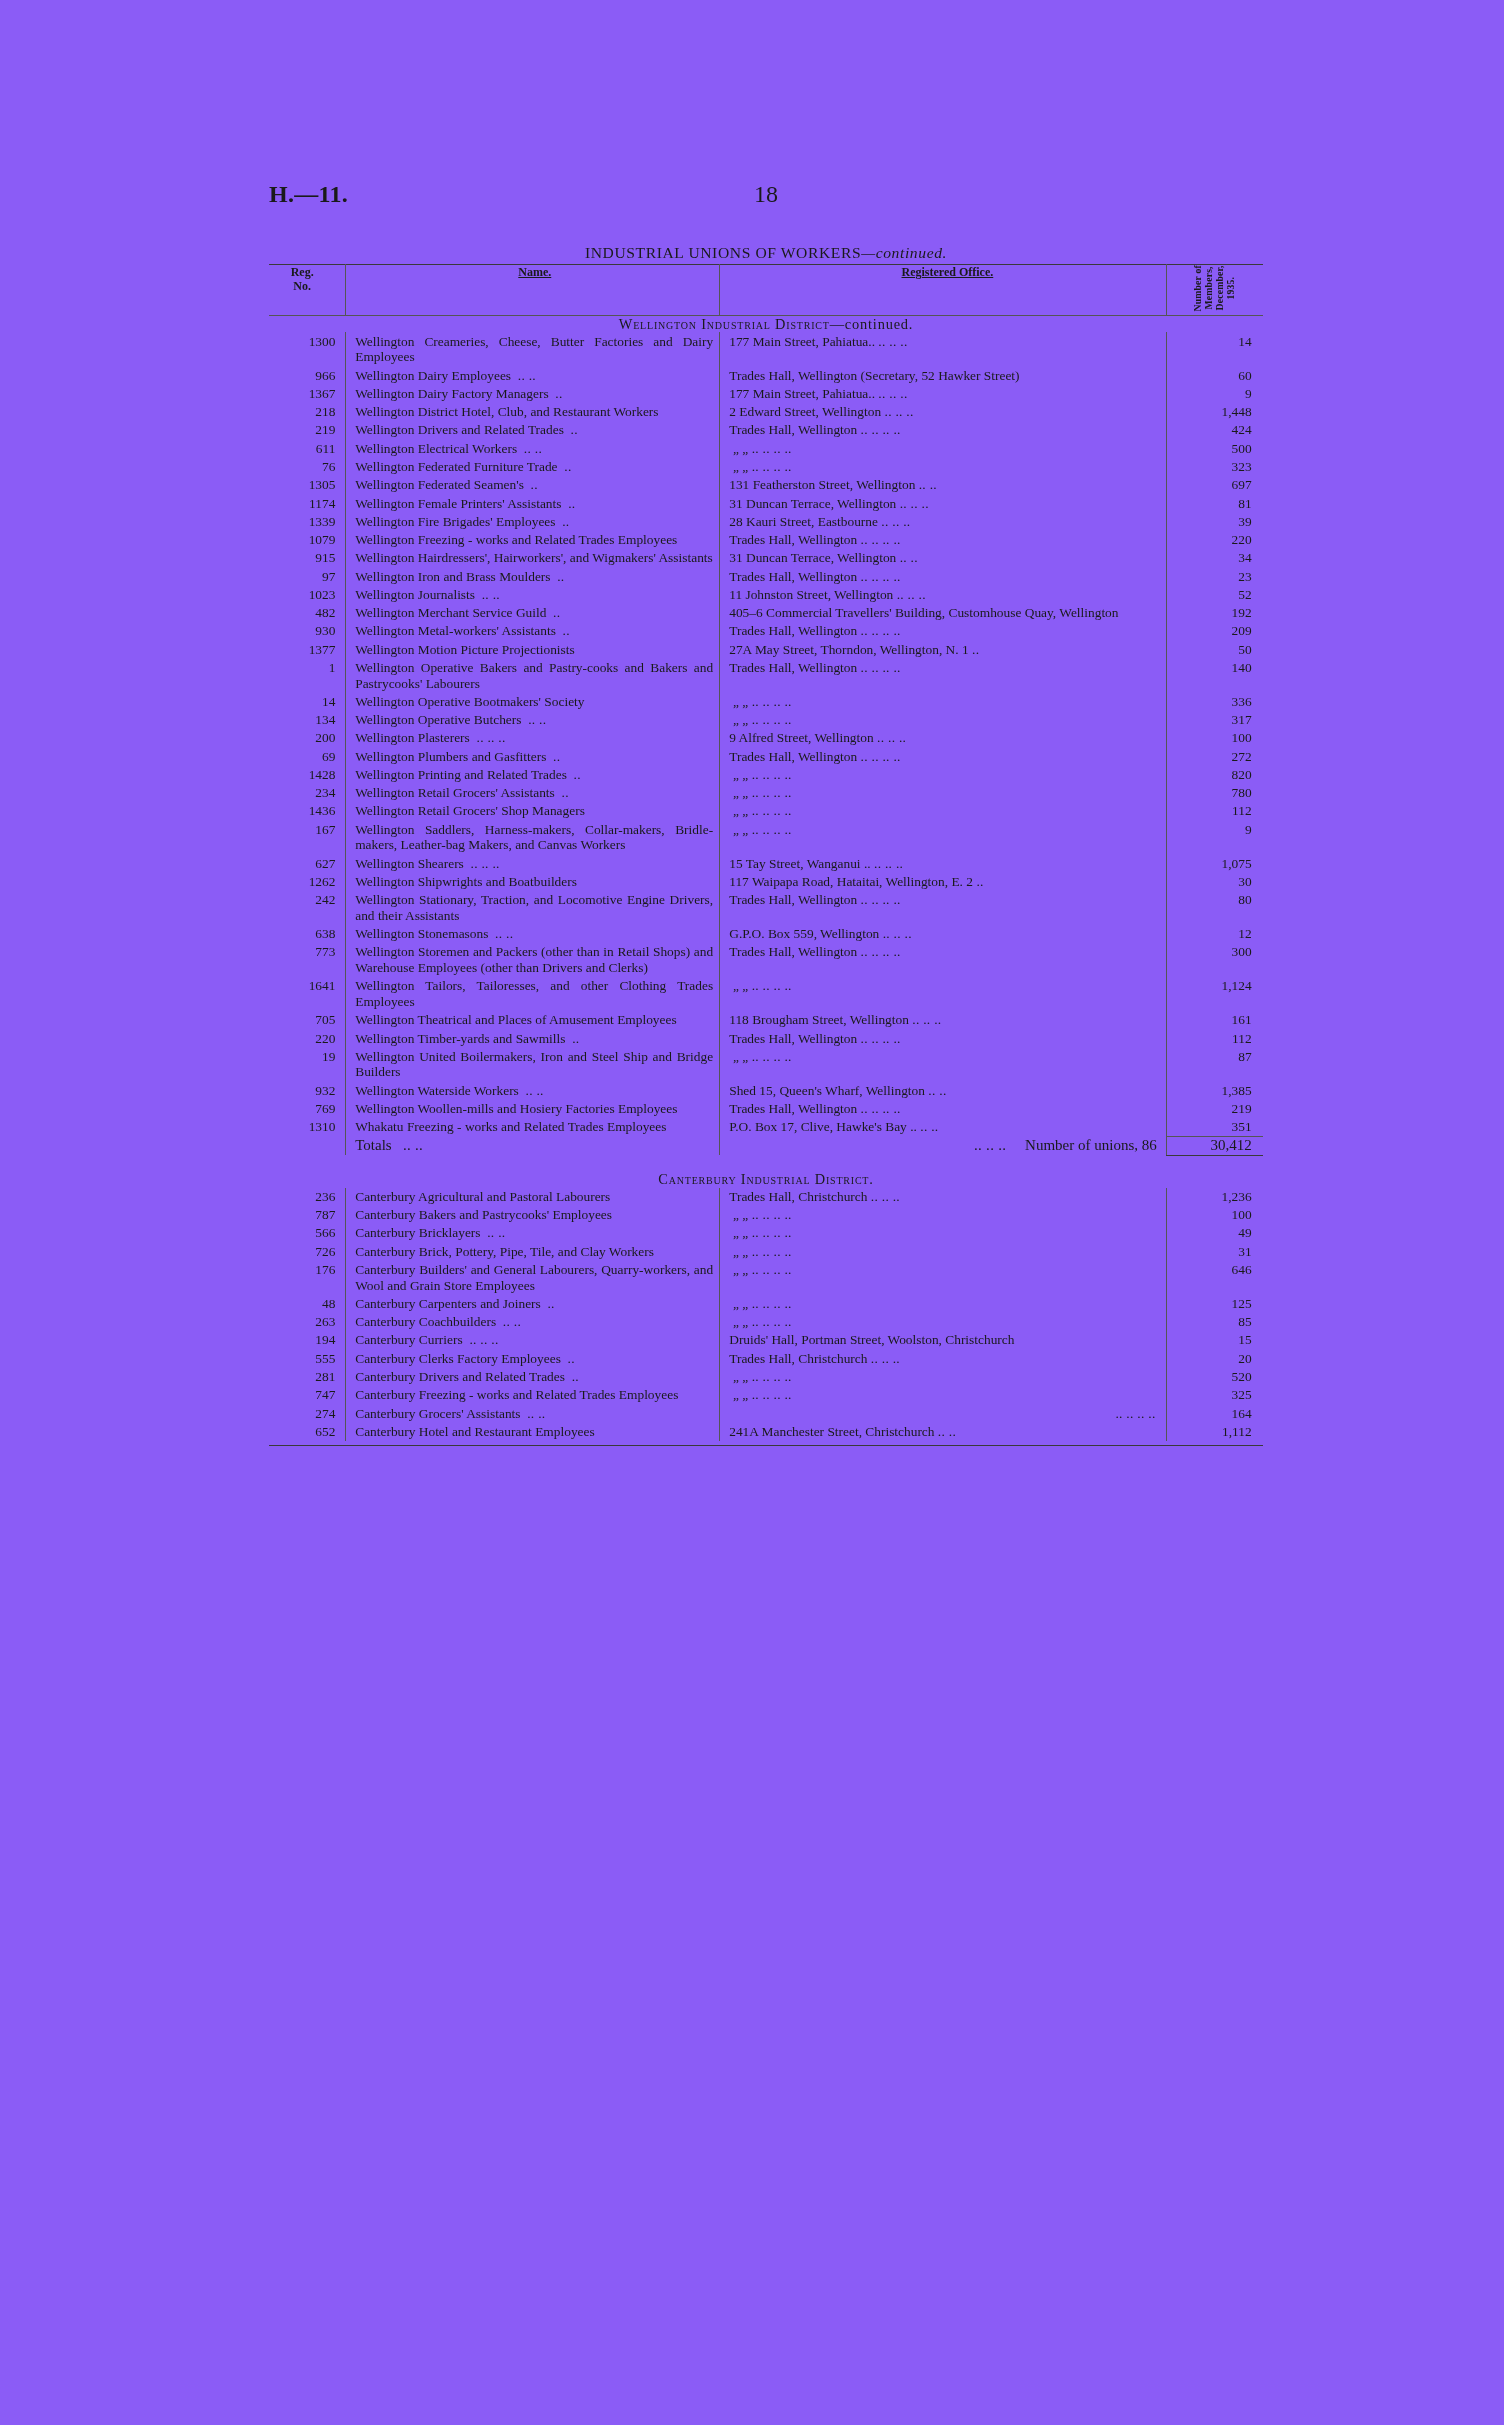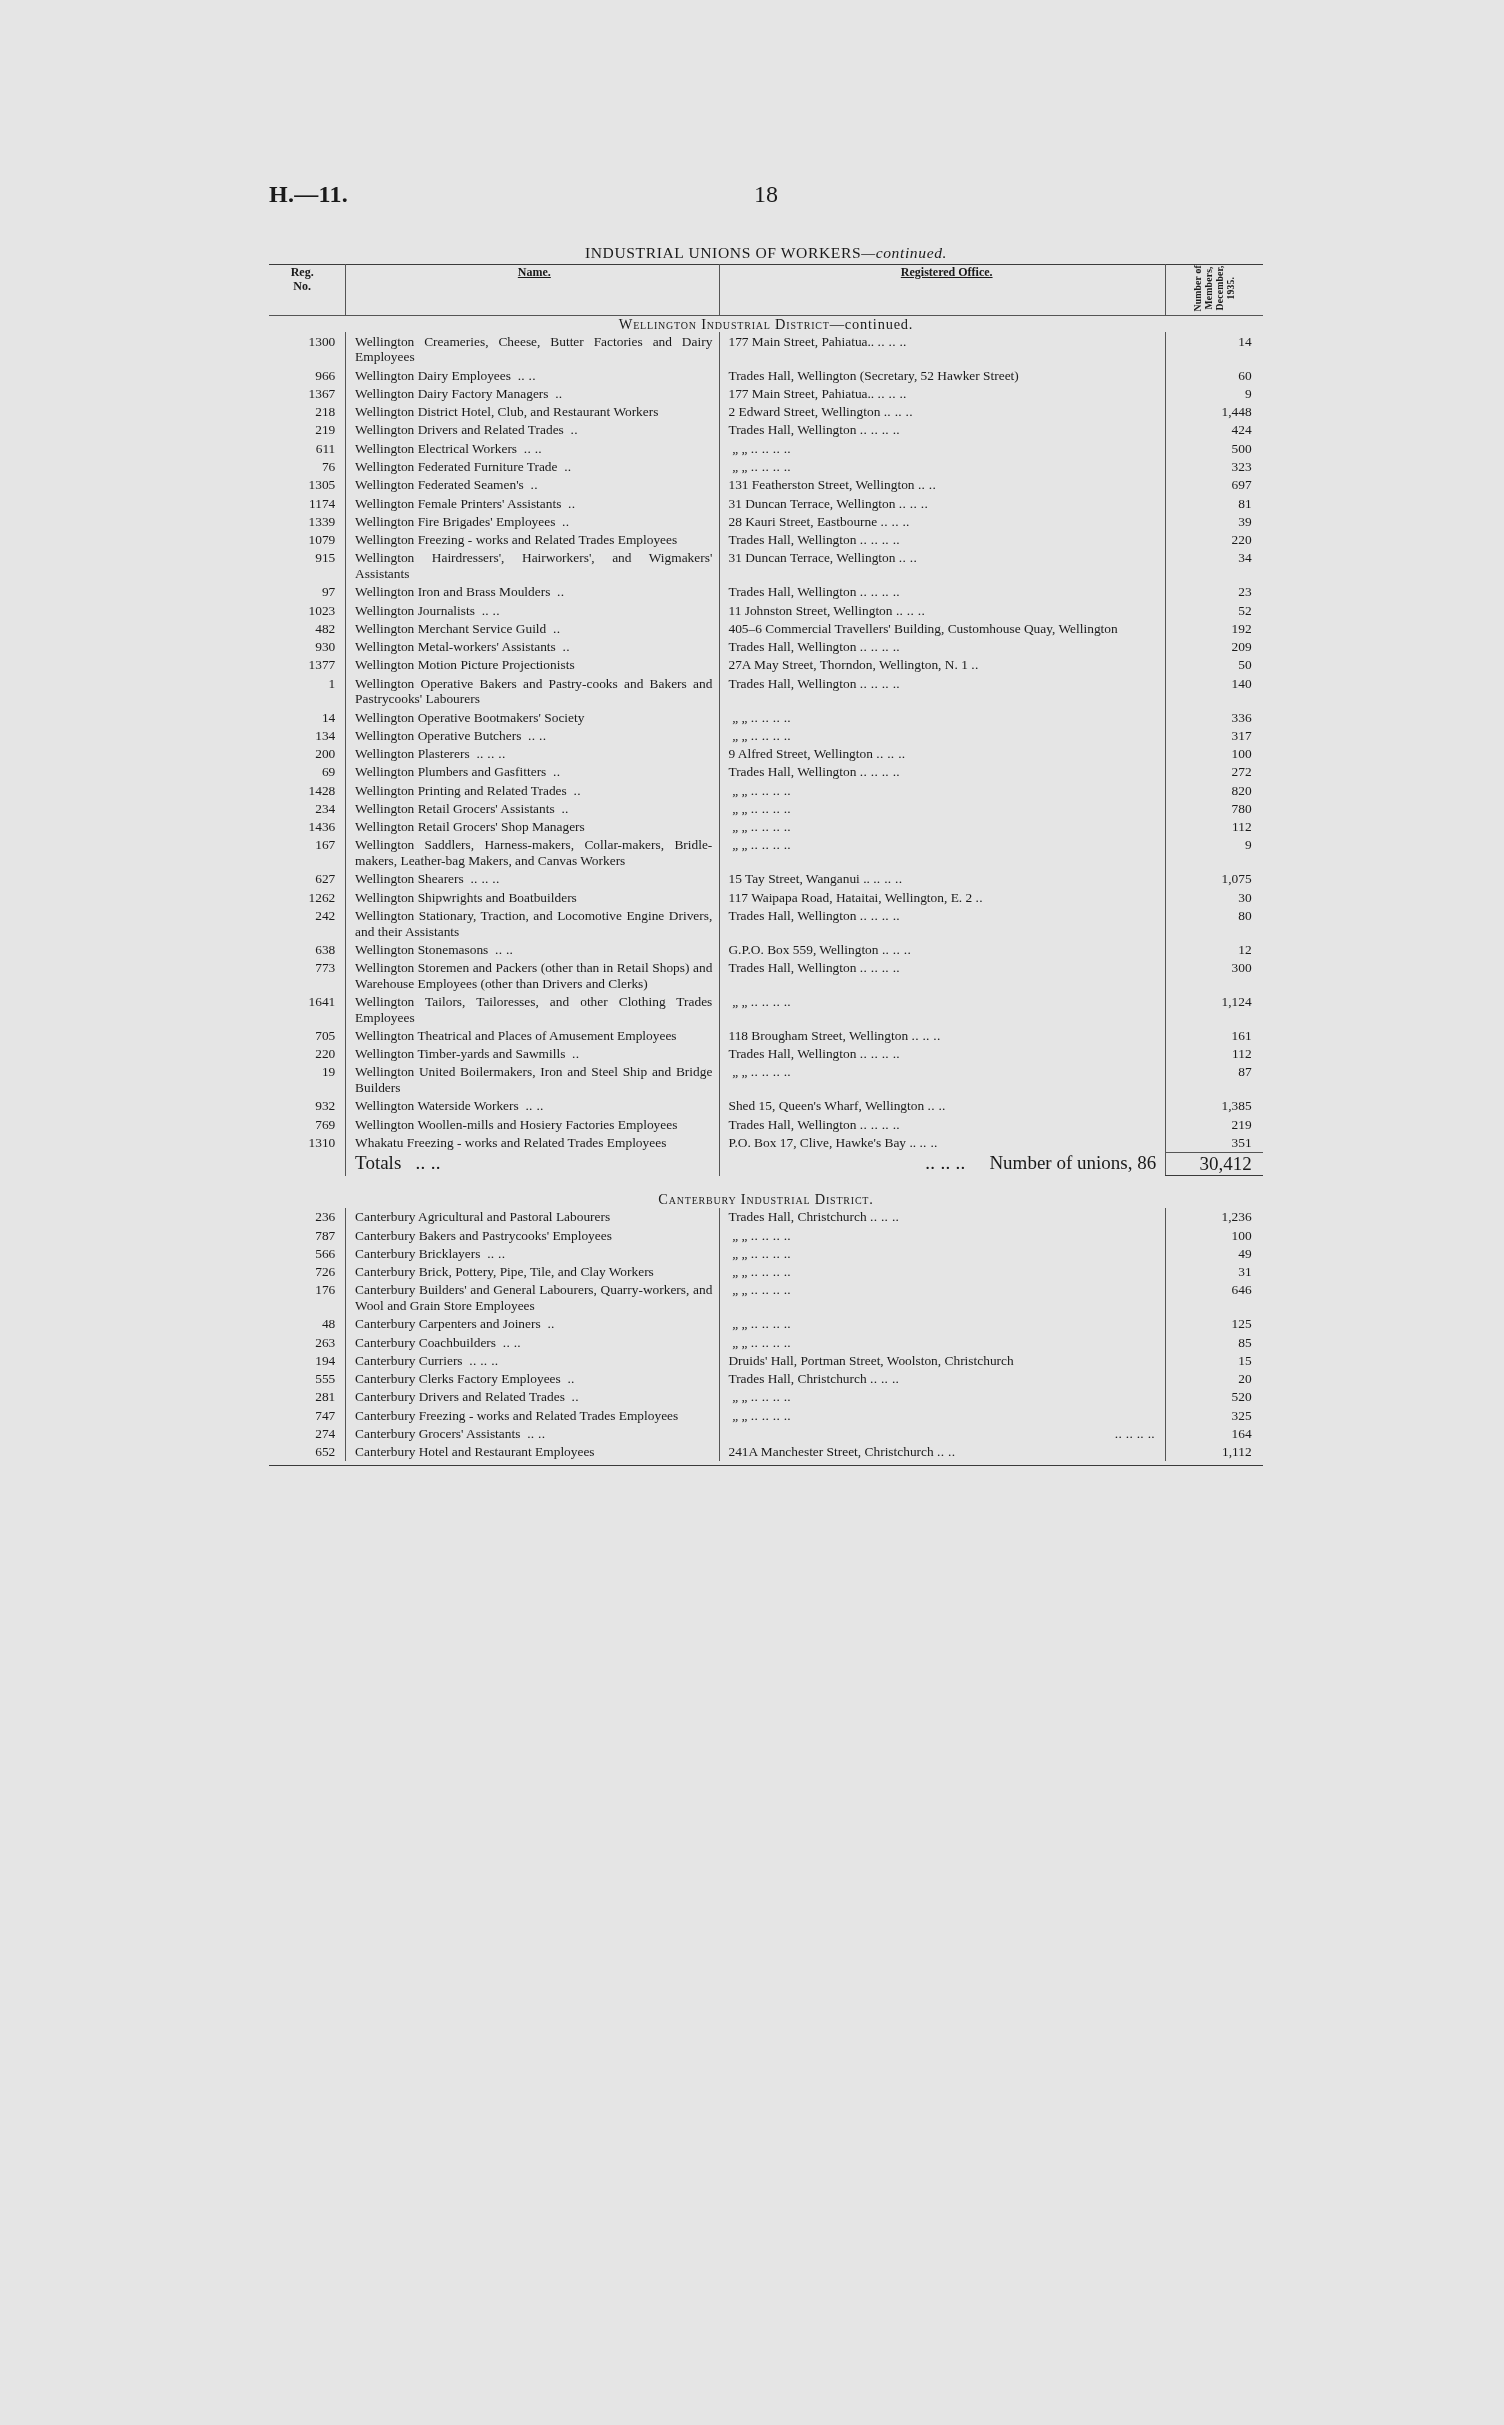--- a/index.html
+++ b/index.html
@@ -12,21 +12,21 @@
     height: 2426px;
     font-family: "Liberation Serif", serif;
     color: #1a1a1a;
     position: relative;
   }
   .page {
     position: absolute;
     left: 0; top: 0;
     width: 1505px;
     height: 2426px;
-    background: #e5e5e5;
+    background: #8b5cf6;
   }
   .sheet {
     position: absolute;
     left: 269px;
     top: 181px;
     width: 994px;
   }
   .hdr-row {
     display: flex;
     align-items: baseline;
@@ -113,21 +113,21 @@
   }
   .name-just {
     display: block;
     text-align: justify;
     text-align-last: left;
   }
   .ditto { padding-left: 3.8px; }
   .totals-row td {
     padding-top: 19px;
     padding-bottom: 5px;
-    font-size: 19px;
+    font-size: 15px;
   }
   .totals-label {
     padding-left: 138px !important;
   }
   .totals-val {
     border-top: 0.6px solid #555;
     border-bottom: 1.3px solid #3a3a3a;
   }
   .bottom-rule {
     border-top: 1.3px solid #3a3a3a;

